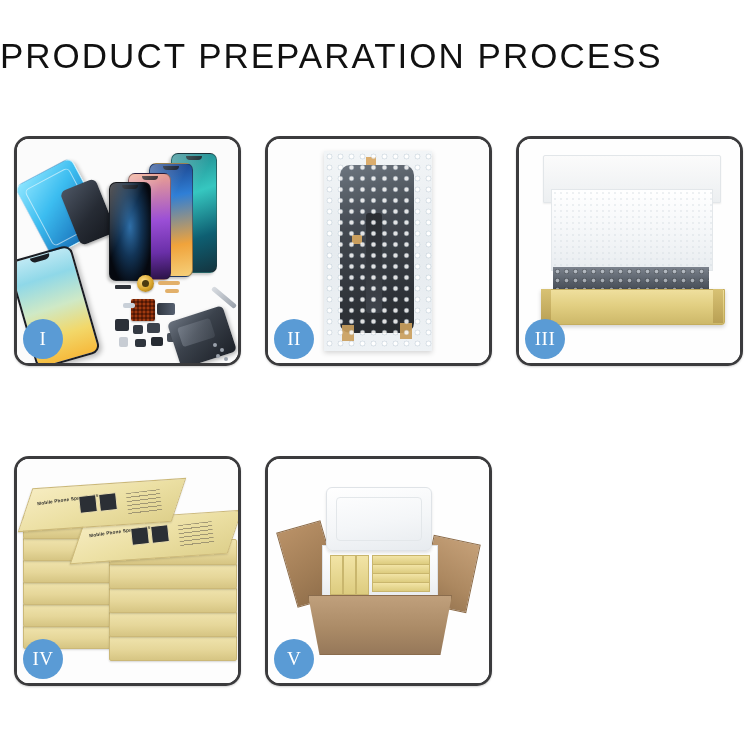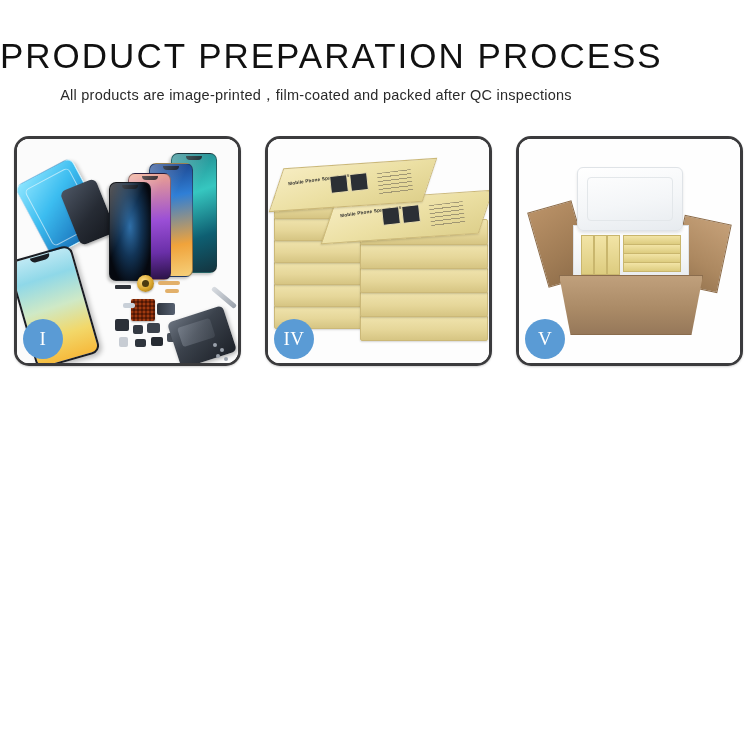--- a/index.html
+++ b/index.html
@@ -333,21 +333,20 @@
   .tp2{left:50px;top:148px;width:14px;height:16px;}
   .seam{position:absolute;left:64px;top:74px;width:1.5px;height:92px;background:rgba(130,104,74,.6);}
 </style>
 </head>
 <body>
 
 <div class="page">
 
   <div class="header">
     <div class="title">PRODUCT PREPARATION PROCESS</div>
-    <div class="subtitle">All products are image-printed，film-coated and packed after QC inspections</div>
   </div>
 
   <div class="grid">
 
     <div class="panel p1">
       <div class="stage">
         <div class="bg"></div>
 
         <div class="film"></div>
         <div class="backplate"></div>
@@ -396,21 +395,47 @@
             <span style="left:0;top:0"></span>
               <span style="left:7px;top:5px"></span>
             <span style="left:3px;top:11px"></span>
               <span style="left:11px;top:14px"></span>
           </div>
         </div>
       </div>
       <div class="badge">I</div>
     </div>
 
-
+    <div class="panel p2">
+      <div class="stage">
+        <div class="bg"></div>
+        <div class="bubblepack">
+          <div class="screeninside"></div>
+          <div class="tape1"></div>
+          <div class="tape2"></div>
+          <div class="tape3"></div>
+          <div class="tape4"></div>
+          <div class="bubbleoverlay"></div>
+        </div>
+      </div>
+      <div class="badge">II</div>
+    </div>
+
+    <div class="panel p3">
+      <div class="stage">
+        <div class="bg"></div>
+        <div class="lidflap"></div>
+        <div class="foam"></div>
+        <div class="bwrap"></div>
+        <div class="boxbase"></div>
+        <div class="boxendL"></div>
+        <div class="boxendR"></div>
+      </div>
+      <div class="badge">III</div>
+    </div>
 
     <div class="panel p4">
       <div class="stage">
         <div class="bg"></div>
         <div class="stackwrap">
           <div class="sbox sb6"></div>
           <div class="sbox sb5"></div>
           <div class="sbox sb4"></div>
           <div class="sbox sb3"></div>
           <div class="sbox sb2"></div>

